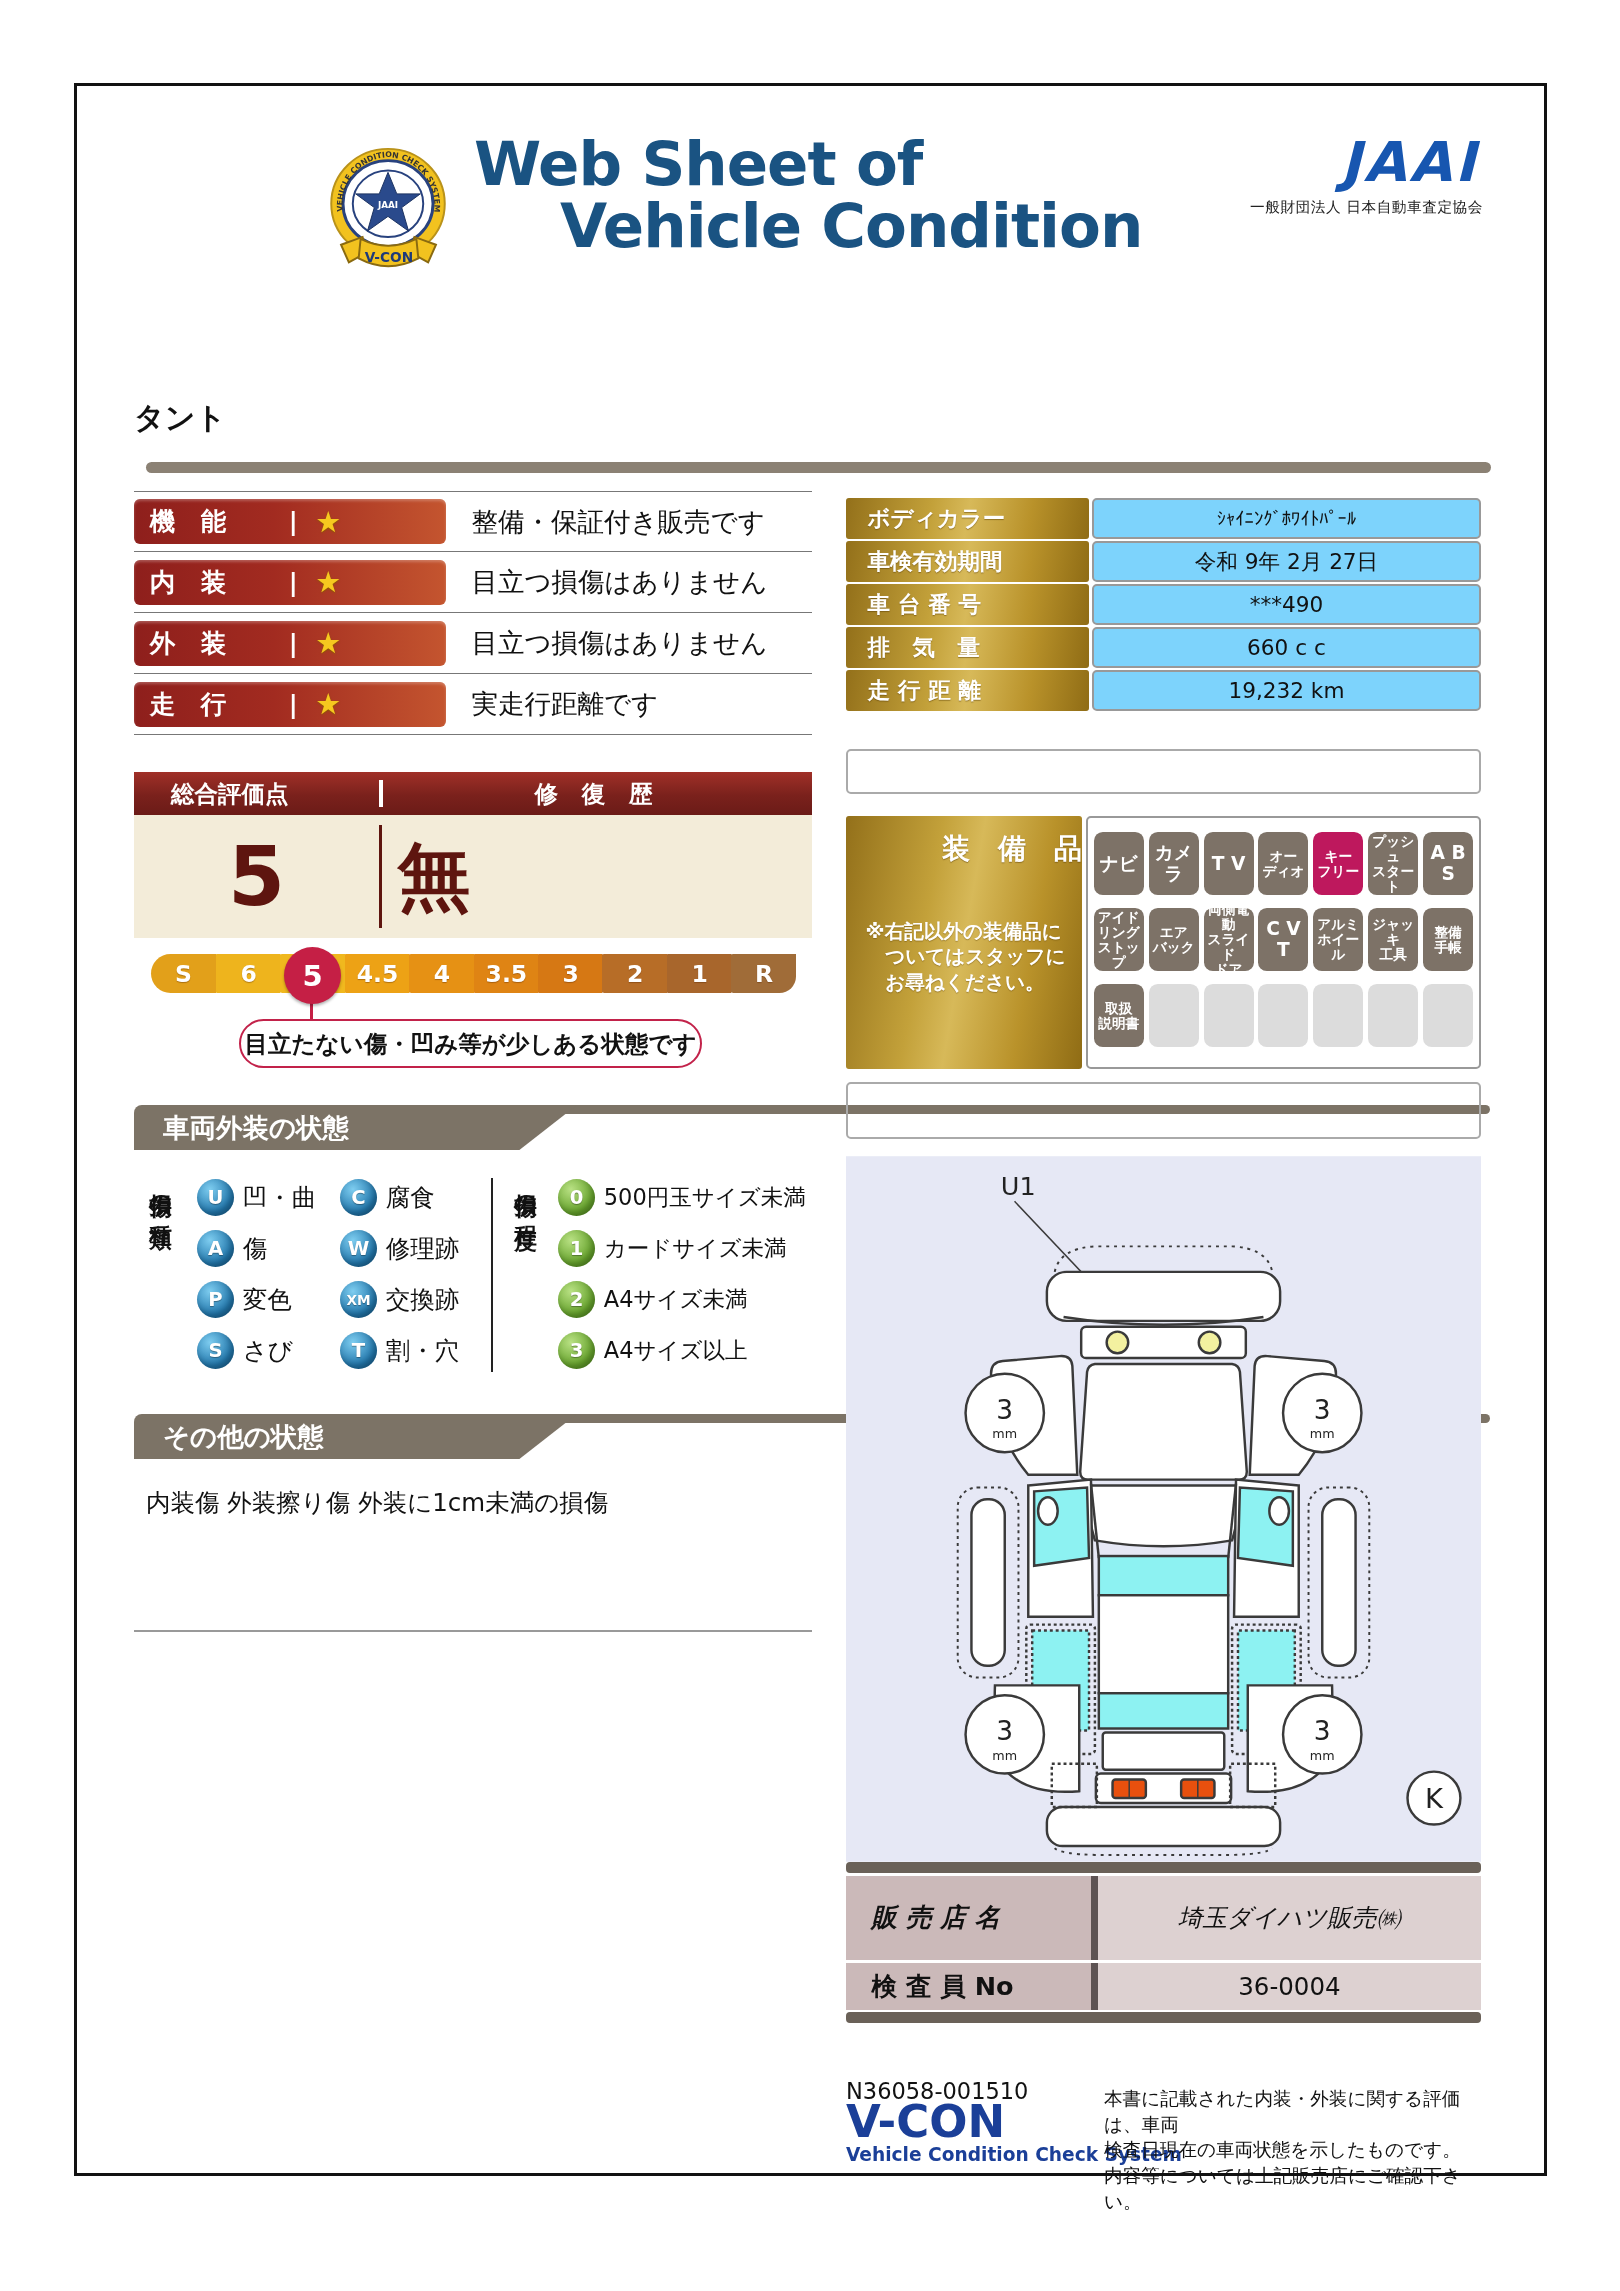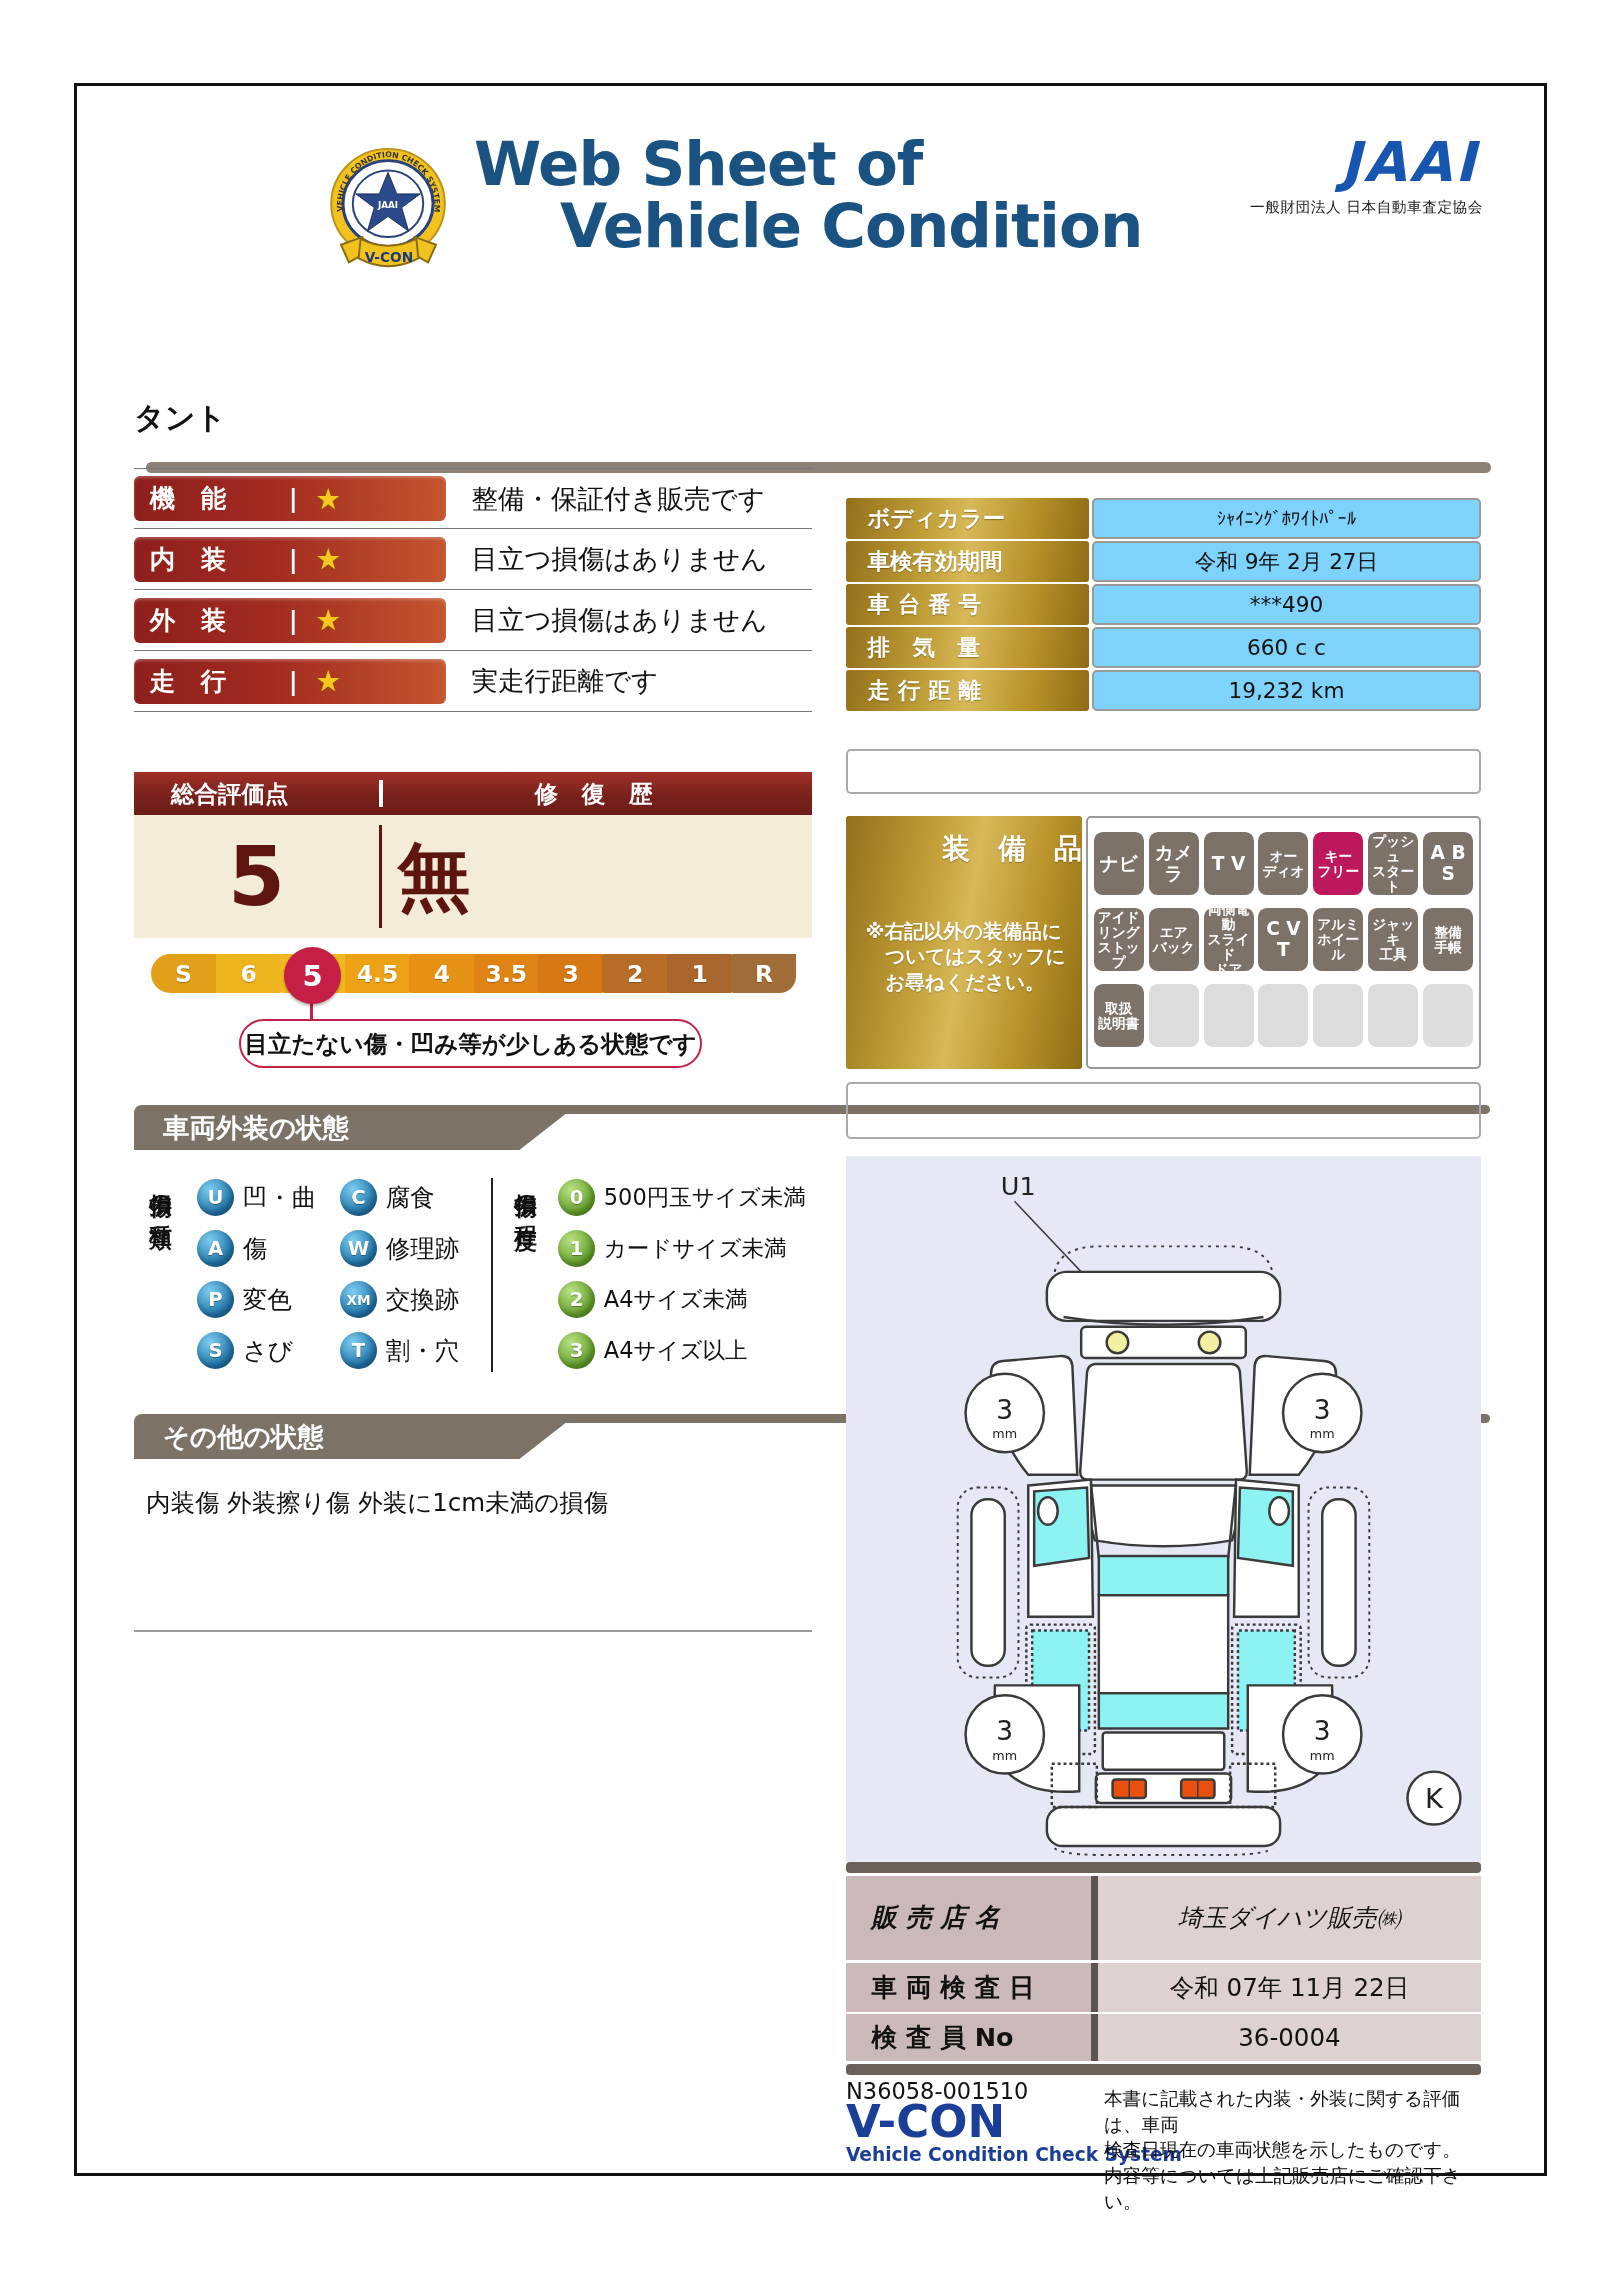--- a/index.html
+++ b/index.html
@@ -16,21 +16,21 @@
   .jaai-block { position:absolute; right:61px; top:49px; width:294px; text-align:right; }
   .jaai-word { display:inline-block; font-size:55px; font-weight:900; color:#1756b0;
                transform:skewX(-14deg); letter-spacing:2.9px; line-height:1; }
   .jaai-sub { margin-top:7.8px; font-size:14.7px; color:#222; letter-spacing:0.5px; }
 
   .vehicle-name { position:absolute; left:57px; top:312px; font-size:30px; font-weight:bold; color:#111; }
   .thick-bar { position:absolute; left:69px; top:376px; width:1345px; height:10.8px;
                background:#8b8174; border-radius:5.9px; }
 
   
-  .ratings { position:absolute; left:57px; top:382px; width:678px; }
+  .ratings { position:absolute; left:57px; top:405px; width:678px; }
   .rating-row { display:flex; align-items:center; height:61px; border-bottom:1px solid #777; }
   .rating-row:first-child { border-top:1px solid #777; }
   .rating-pill { width:312px; height:45px; border-radius:5.9px; display:flex; align-items:center;
                  background:linear-gradient(90deg,#8e1f1c 0%,#a22b20 45%,#c4552f 100%);
                  box-shadow:inset 0 2px 2.9px rgba(255,255,255,.25); padding:0 15.7px; }
   .rating-label { color:#fff; font-weight:bold; font-size:25.5px; width:137px; }
   .rating-sep { color:#fff; font-size:24.5px; font-weight:bold; margin:0 17.6px 0 2px; }
   .rating-star { font-size:29px; color:#f6c81f; text-shadow:0 1px 2px #8a5a00; }
   .rating-text { margin-left:25.5px; font-size:26.5px; color:#111; }
 
@@ -458,25 +458,20 @@
     </g>
   </svg>
 
   <div class="dealer">
     <div class="dealer-bar"></div>
     <div class="dealer-row r1">
       <div class="dealer-label">販 売 店 名</div>
       <div class="dealer-div"></div>
       <div class="dealer-value">埼玉ダイハツ販売㈱</div>
     </div>
-    <div class="dealer-row r2">
-      <div class="dealer-label">車 両 検 査 日</div>
-      <div class="dealer-div"></div>
-      <div class="dealer-value">令和 07年 11月 22日</div>
-    </div>
     <div class="dealer-row r3">
       <div class="dealer-label">検 査 員 No</div>
       <div class="dealer-div"></div>
       <div class="dealer-value">36-0004</div>
     </div>
     <div class="dealer-bar"></div>
   </div>
 
   <div class="doc-number">N36058-001510</div>
   <div class="vcon-word">V-CON</div>

